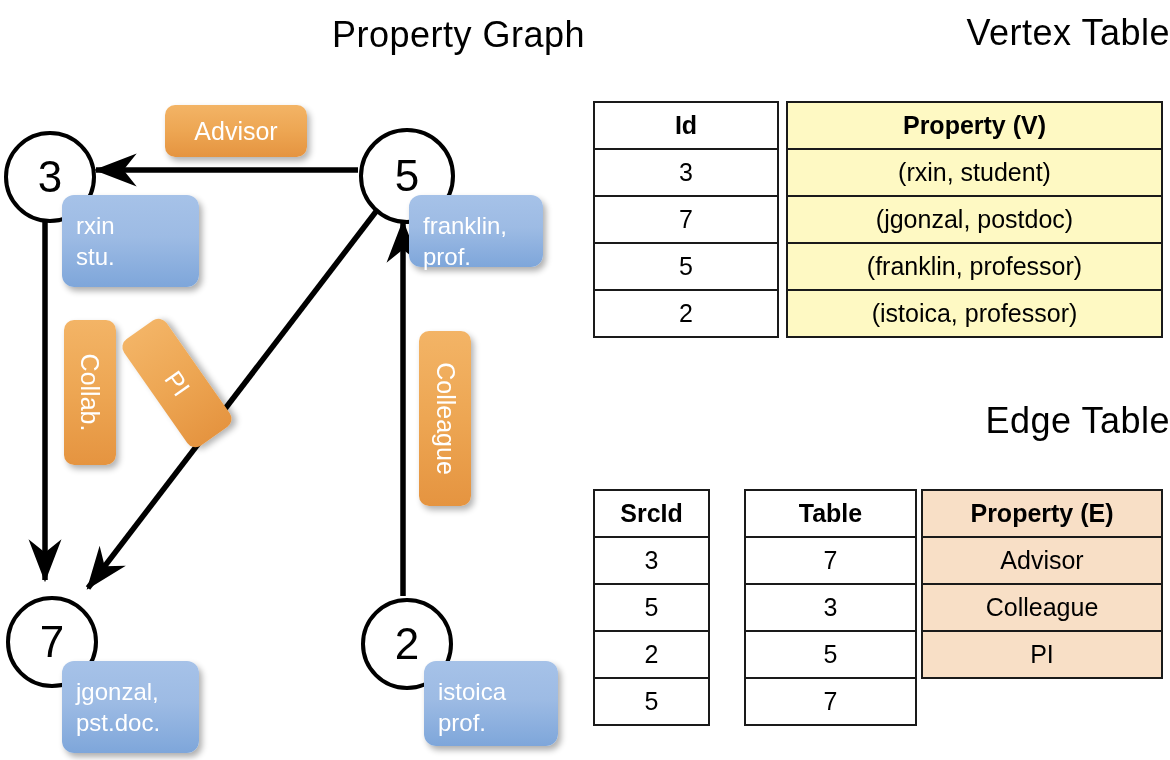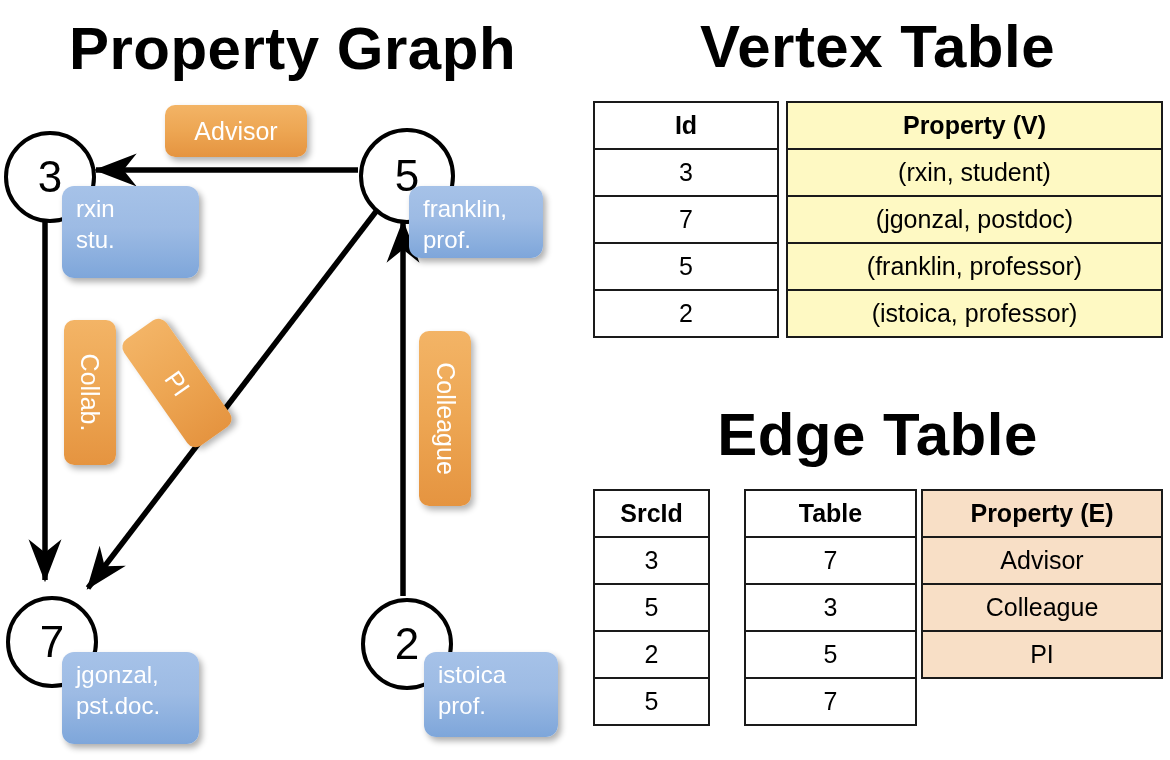--- a/index.html
+++ b/index.html
@@ -13,26 +13,26 @@
     position: relative;
     overflow: hidden;
     font-family: "Liberation Sans", sans-serif;
     color: #000;
   }
 
   
   .title {
     position: absolute;
     font-family: "Liberation Sans", sans-serif;
-    font-weight: 700;
-    font-size: 60px;
+    font-weight: 400;
+    font-size: 36px;
     letter-spacing: 0.5px;
     color: #000;
     white-space: nowrap;
-    text-align: center;
+    text-align: right;
   }
   #title-property-graph { left: 0;   top: 14px;  width: 585px; }
   #title-vertex-table   { left: 585px; top: 12px; width: 585px; }
   #title-edge-table     { left: 585px; top: 400px; width: 585px; }
 
   
   #graph-panel {
     position: absolute;
     left: 0; top: 0;
     width: 585px; height: 760px;
@@ -59,23 +59,24 @@
   .prop-box {
     position: absolute;
     border-radius: 12px;
     background: linear-gradient(to bottom, #a6c2e8 0%, #9dbbe4 45%, #7ea6da 100%);
     box-shadow: 3px 4px 6px rgba(0,0,0,0.32);
     color: #ffffff;
     font-family: "Liberation Sans", sans-serif;
     font-weight: 400;
     font-size: 24px;
     line-height: 1.28;
-    padding: 8px 0 0 14px;
+    padding: 16px 0 0 14px;
     box-sizing: border-box;
     z-index: 5;
+    margin-top: 9px;
   }
   .prop-box span { display: block; }
 
   
   .edge-label {
     position: absolute;
     border-radius: 10px;
     background: linear-gradient(to bottom, #f3b466 0%, #eda653 50%, #e59440 100%);
     box-shadow: 3px 4px 6px rgba(0,0,0,0.30);
     color: #ffffff;

